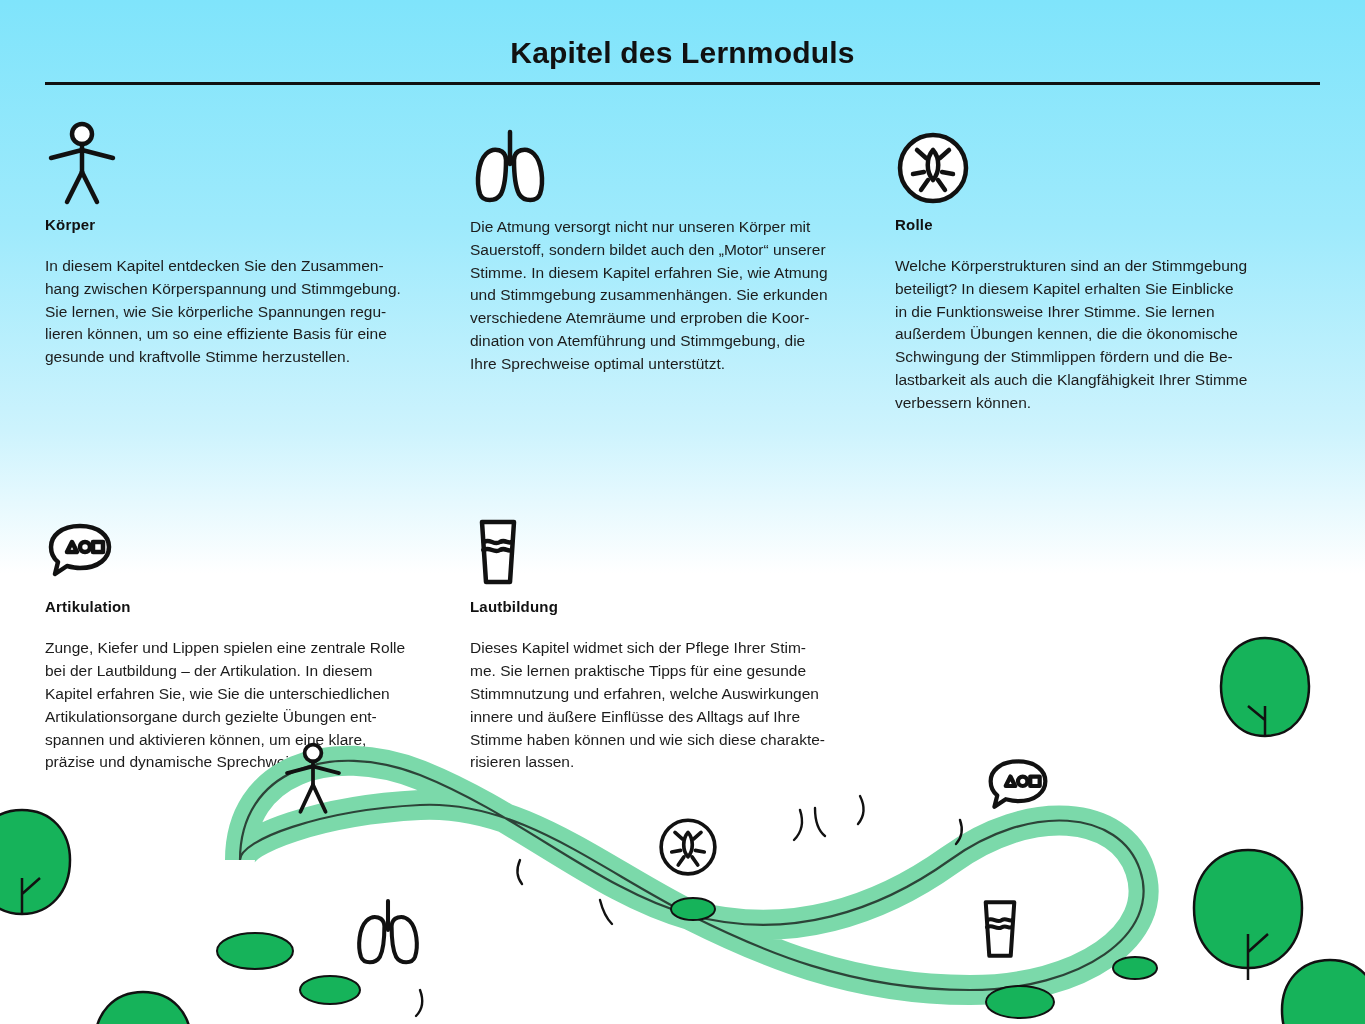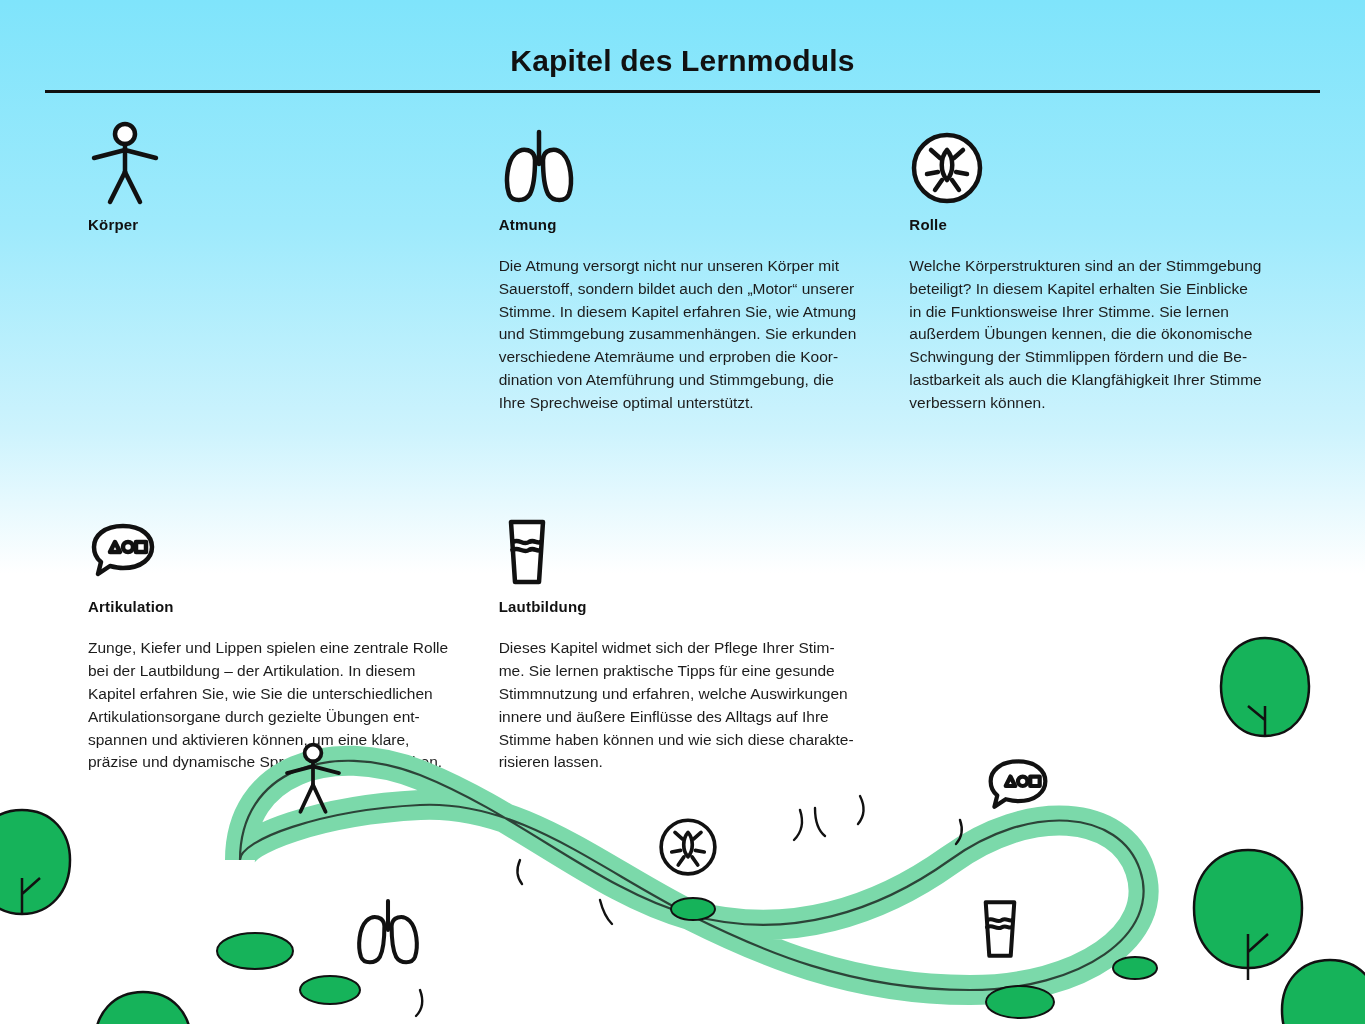--- a/index.html
+++ b/index.html
@@ -21,21 +21,21 @@
 
   
   .header {
     position: absolute;
     top: 36px;
     left: 45px;
     right: 45px;
     text-align: center;
   }
   .header h1 {
-    margin: 8px;
+    margin: 0;
     font-size: 30px;
     font-weight: bold;
     color: #111111;
     letter-spacing: 0.2px;
   }
   .header-rule {
     margin-top: 12px;
     height: 3px;
     background: #111111;
     width: 100%;
@@ -44,21 +44,20 @@
   
   .grid {
     position: absolute;
     top: 120px;
     left: 45px;
     width: 1275px;
   }
   .row {
     display: flex;
     gap: 0;
-    margin-left: 43px;
   }
   .row + .row {
     margin-top: 20px;
   }
   .card {
     width: 433px;
     box-sizing: border-box;
     padding-right: 30px;
   }
   .card.empty {
@@ -118,33 +117,37 @@
             <g fill="none" stroke="#111" stroke-width="4.5" stroke-linecap="round" stroke-linejoin="round">
               <circle cx="37" cy="14" r="10" fill="#fff"></circle>
               <path d="M37 24 L37 52"></path>
               <path d="M6 38 L37 30 L68 38"></path>
               <path d="M37 52 L22 82"></path>
               <path d="M37 52 L52 82"></path>
             </g>
           </svg>
         </div>
         <div class="card-title">Körper</div>
+        <div class="card-body">In diesem Kapitel entdecken Sie den Zusammen-
+hang zwischen Körperspannung und Stimmgebung.
+Sie lernen, wie Sie körperliche Spannungen regu-
+lieren können, um so eine effiziente Basis für eine
+gesunde und kraftvolle Stimme herzustellen.</div>
       </div>
 
       <div class="card">
         <div class="card-icon">
           <svg width="80" height="86" viewBox="0 0 80 86">
             <g fill="#fff" stroke="#111" stroke-width="4.5" stroke-linecap="round" stroke-linejoin="round">
               <path d="M40 12 L40 44"></path>
               <path d="M36 40 C36 30 24 26 16 34 C8 42 6 62 10 74 C13 82 26 82 31 74 C35 66 36 52 36 40 Z"></path>
               <path d="M44 40 C44 30 56 26 64 34 C72 42 74 62 70 74 C67 82 54 82 49 74 C45 66 44 52 44 40 Z"></path>
             </g>
           </svg>
         </div>
-        <div class="card-title">Atmung</div>
         <div class="card-body">Die Atmung versorgt nicht nur unseren Körper mit
 Sauerstoff, sondern bildet auch den „Motor“ unserer
 Stimme. In diesem Kapitel erfahren Sie, wie Atmung
 und Stimmgebung zusammenhängen. Sie erkunden
 verschiedene Atemräume und erproben die Koor-
 dination von Atemführung und Stimmgebung, die
 Ihre Sprechweise optimal unterstützt.</div>
       </div>
 
       <div class="card">

